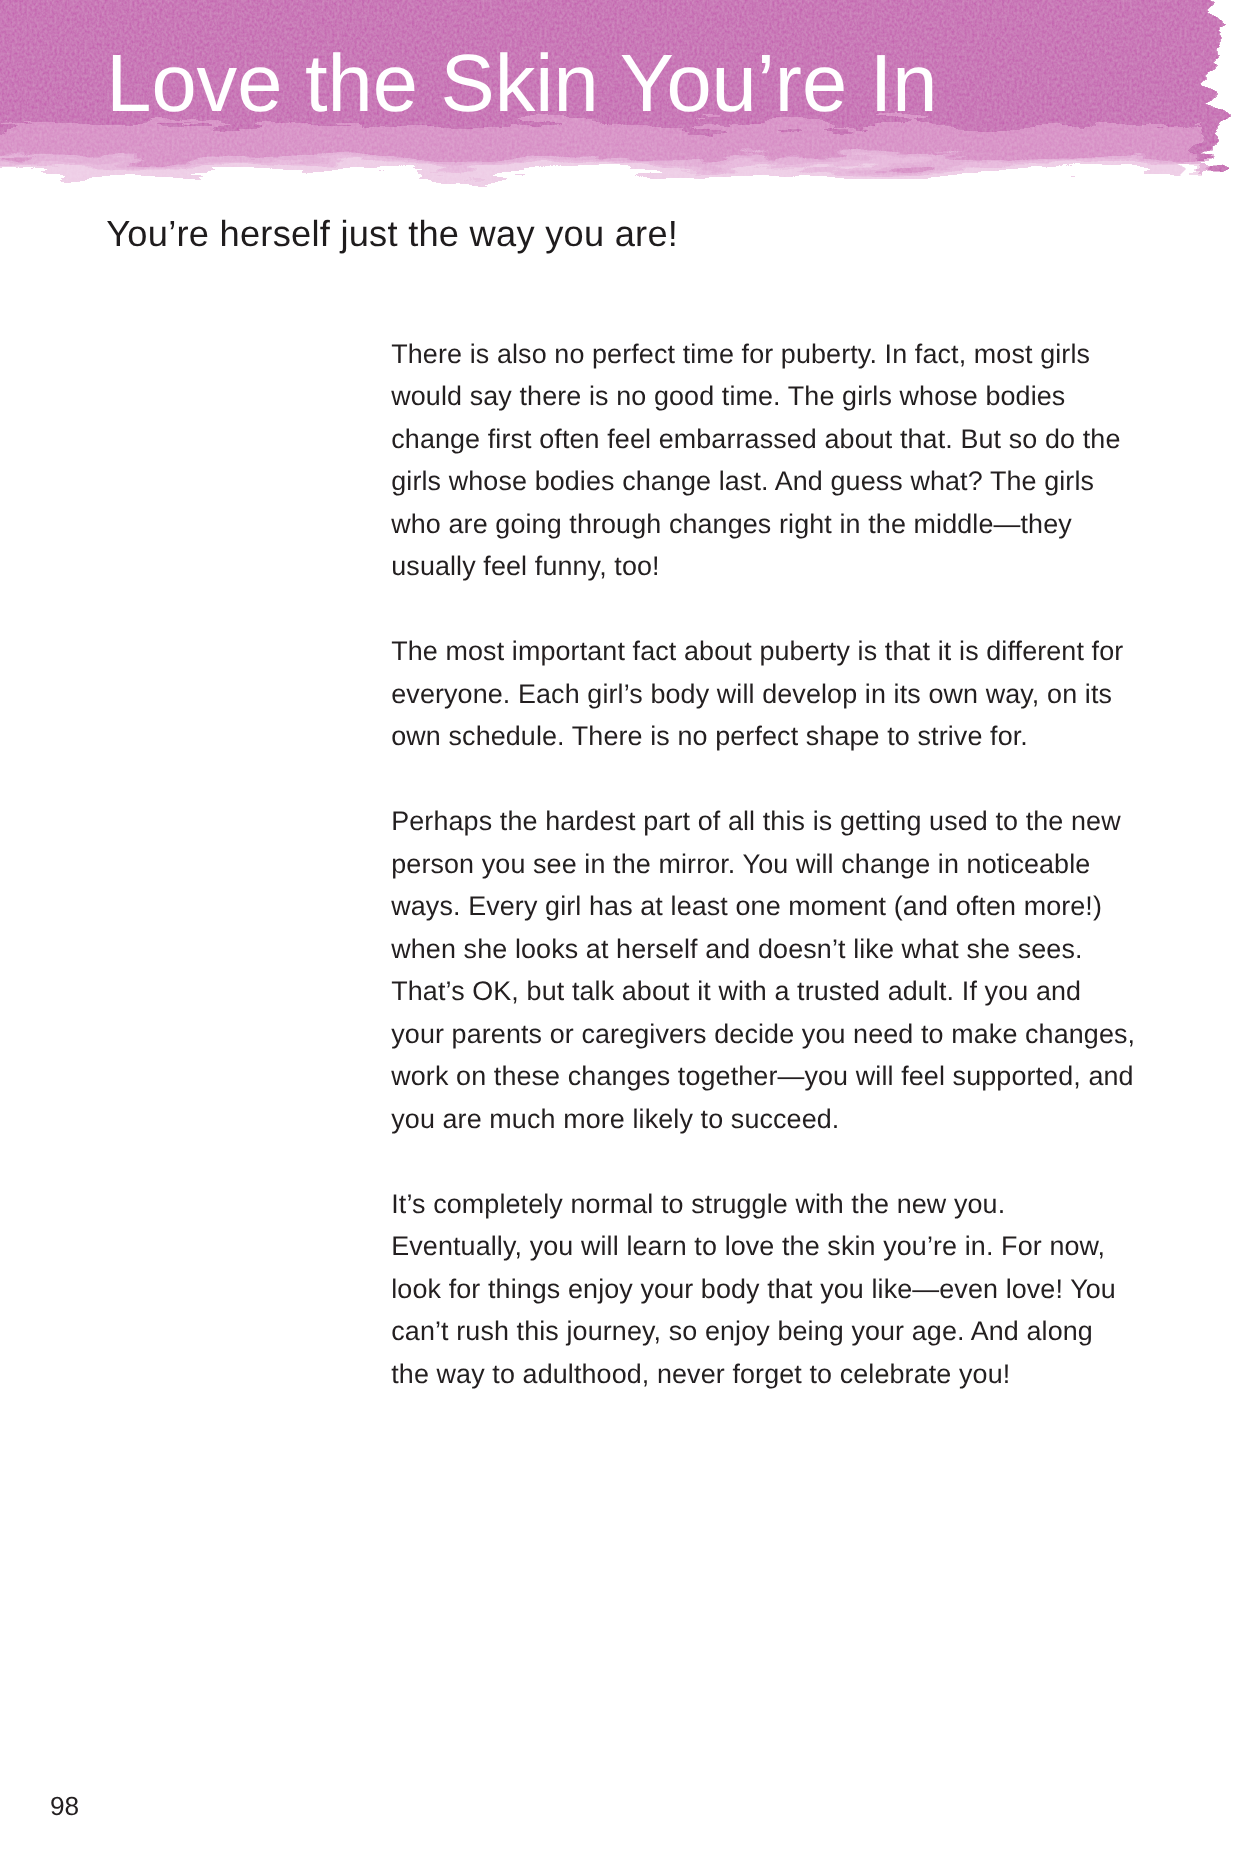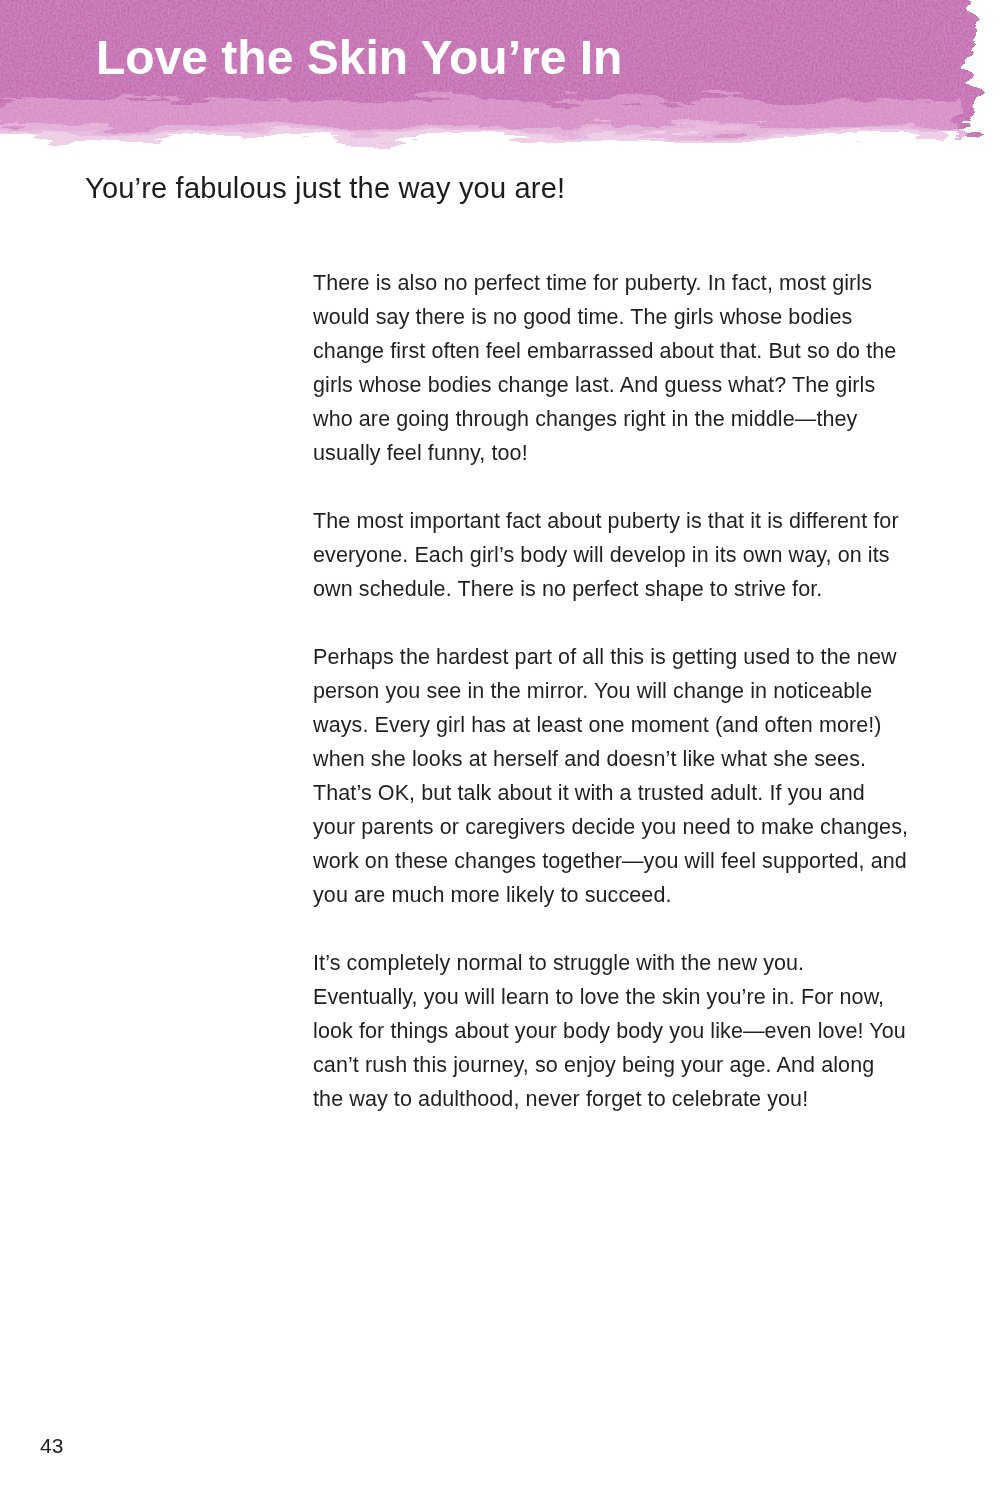--- a/index.html
+++ b/index.html
@@ -17,26 +17,26 @@
     top: 0; left: 0;
     width: 1000px;
     height: 170px;
   }
   .banner svg { position: absolute; top: 0; left: 0; }
   .brush-main    { fill: var(--banner, #c157ac); }
   .brush-light   { fill: var(--banner-light, #d990c8); }
   .brush-lighter { fill: var(--banner-lighter, #e6b3da); }
   .chapter-title {
     position: absolute;
-    left: 96px;
+    left: 85px;
     top: 34px;
     width: 880px;
     color: var(--title-text, #ffffff);
-    font-size: 48px;
-    font-weight: 700;
+    font-size: 65px;
+    font-weight: 400;
     letter-spacing: 0px;
     white-space: nowrap;
     line-height: 1;
   }
   .subtitle {
     position: absolute;
     left: 85px;
     top: 172px;
     color: #1f1c1d;
     font-size: 29px;
@@ -93,24 +93,24 @@
       </defs>
       <g filter="url(#brushEdge)">
         <rect class="brush-main" x="-30" y="-30" width="1005" height="160"></rect>
         <rect class="brush-light" x="-30" y="100" width="990" height="34" opacity="0.75"></rect>
         <rect class="brush-lighter" x="-30" y="126" width="968" height="14" opacity="0.7"></rect>
       </g>
     </svg>
     <h1 class="chapter-title">Love the Skin You’re In</h1>
   </header>
 
-  <p class="subtitle">You’re fabulous just the way you are!</p>
+  <p class="subtitle">You’re herself just the way you are!</p>
 
   <main class="content">
     <p>There is also no perfect time for puberty. In fact, most girls would say there is no good time. The girls whose bodies change first often feel embarrassed about that. But so do the girls whose bodies change last. And guess what? The girls who are going through changes right in the middle—they usually feel funny, too!</p>
     <p>The most important fact about puberty is that it is different for everyone. Each girl’s body will develop in its own way, on its own schedule. There is no perfect shape to strive for.</p>
     <p>Perhaps the hardest part of all this is getting used to the new person you see in the mirror. You will change in noticeable ways. Every girl has at least one moment (and often more!) when she looks at herself and doesn’t like what she sees. That’s OK, but talk about it with a trusted adult. If you and your parents or caregivers decide you need to make changes, work on these changes together—you will feel supported, and you are much more likely to succeed.</p>
-    <p>It’s completely normal to struggle with the new you. Eventually, you will learn to love the skin you’re in. For now, look for things about your body body you like—even love! You can’t rush this journey, so enjoy being your age. And along the way to adulthood, never forget to celebrate you!</p>
+    <p>It’s completely normal to struggle with the new you. Eventually, you will learn to love the skin you’re in. For now, look for things enjoy your body that you like—even love! You can’t rush this journey, so enjoy being your age. And along the way to adulthood, never forget to celebrate you!</p>
   </main>
 
-  <div class="page-number">43</div>
+  <div class="page-number">98</div>
 
 </div>
 
 </body></html>

